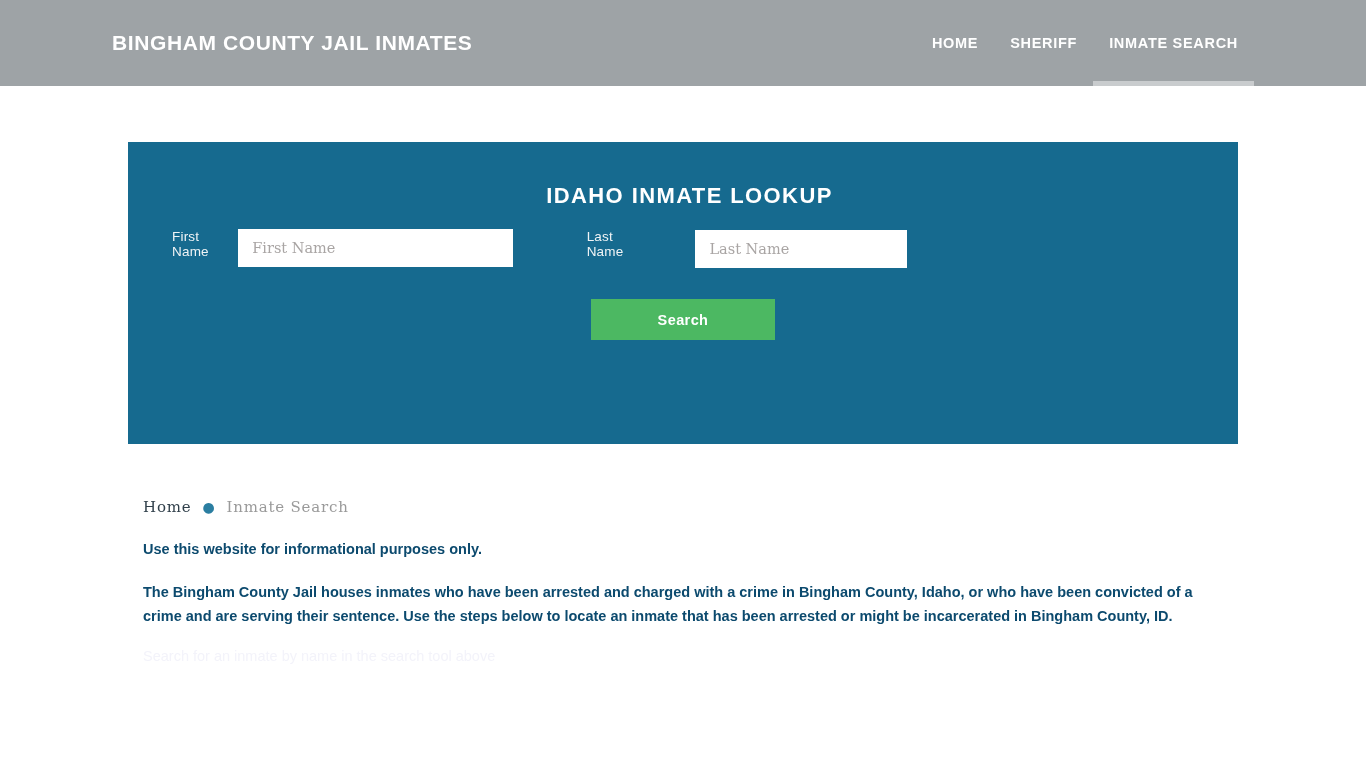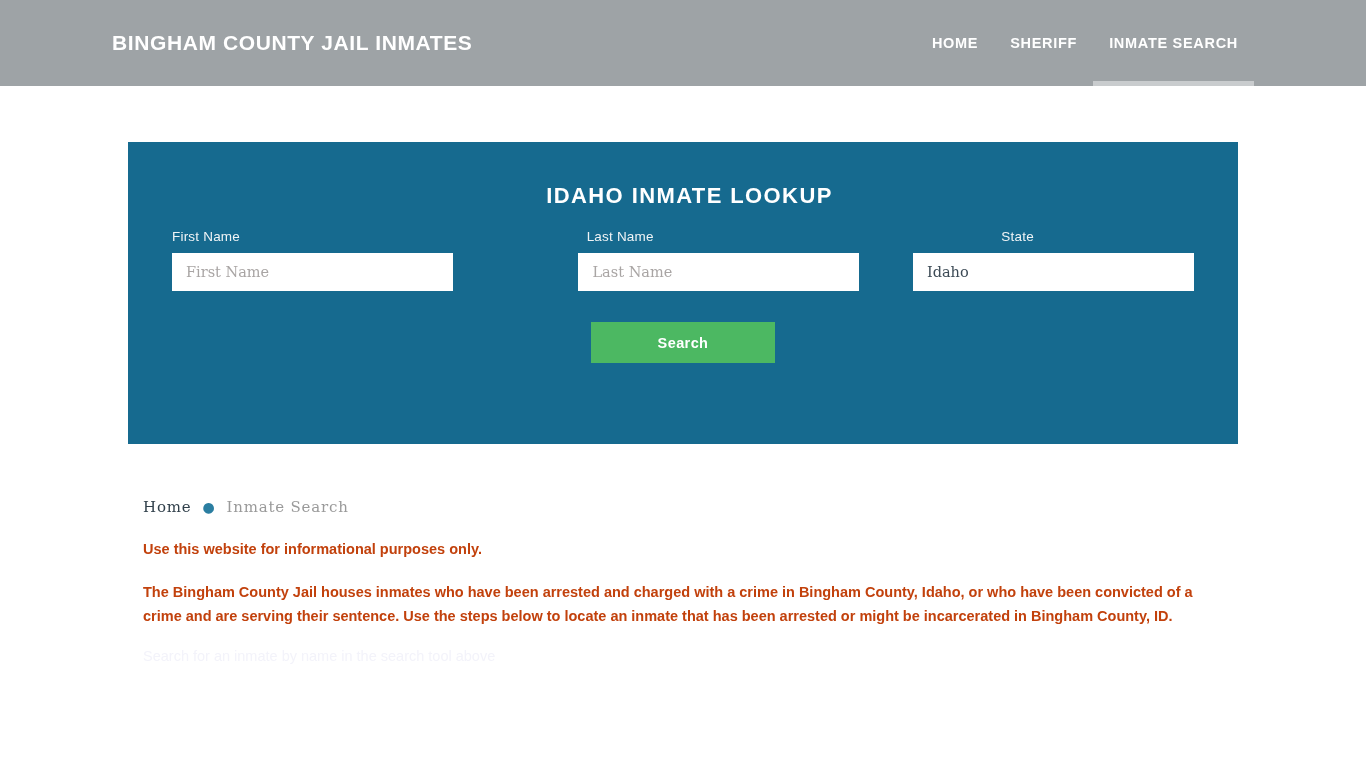--- a/index.html
+++ b/index.html
@@ -90,21 +90,20 @@
   }
   .fields-row {
     display: flex;
     margin-top: 20px;
     padding: 0 44px;
     gap: 0;
   }
   .field-group {
     width: 33.333%;
     display: flex;
-    flex-direction: column;
   }
   .field-group.mid { align-items: center; }
   .field-group.right { align-items: flex-end; }
   .field-label {
     color: #f0f4f6;
     font-size: 13.5px;
     font-family: "Liberation Sans", sans-serif;
     margin-bottom: 9px;
     letter-spacing: 0.2px;
   }
@@ -178,21 +177,21 @@
     font-size: 37px;
     font-weight: normal;
     color: #33393d;
     letter-spacing: -0.2px;
     font-family: "DejaVu Sans Condensed", "Liberation Sans Narrow", "Liberation Sans", sans-serif;
   }
   .body-text {
     margin: 22px 0 0 0;
     font-size: 14.5px;
     font-weight: bold;
-    color: #c2410c;
+    color: #0c4a6e;
     line-height: 1.62;
     font-family: "Liberation Sans", sans-serif;
     max-width: 1078px;
   }
   .body-text.second { margin-top: 20px; }
   .cut-text {
     margin: 20px 0 0 0;
     font-size: 14.5px;
     color: #f3f3fa;
     font-family: "Liberation Sans", sans-serif;
@@ -217,24 +216,20 @@
     <div class="field-group left">
       <label class="field-label">First Name</label>
       <input class="field-input" type="text" placeholder="First Name" style="">
     </div>
 
     <div class="field-group mid">
       <label class="field-label">Last Name</label>
       <input class="field-input" type="text" placeholder="Last Name" style="">
     </div>
 
-    <div class="field-group right">
-      <label class="field-label">State</label>
-      <input class="field-input" type="text" value="Idaho" style="">
-    </div>
   </div>
 
   <div class="search-btn-wrap">
     <button class="search-btn">Search</button>
   </div>
 </section>
 
 <main class="content">
   <div class="breadcrumb">
     <a class="bc-home">Home</a>

